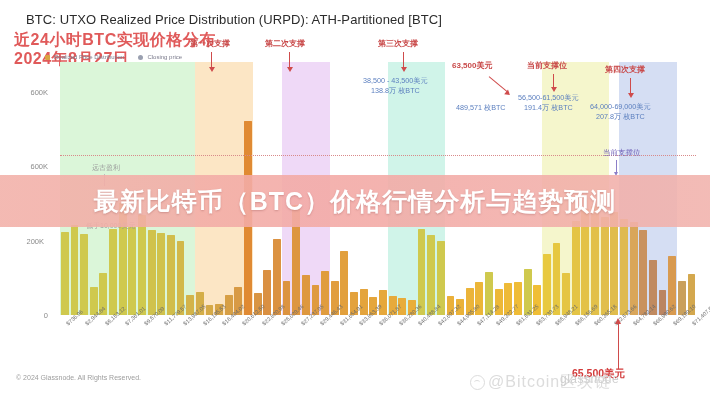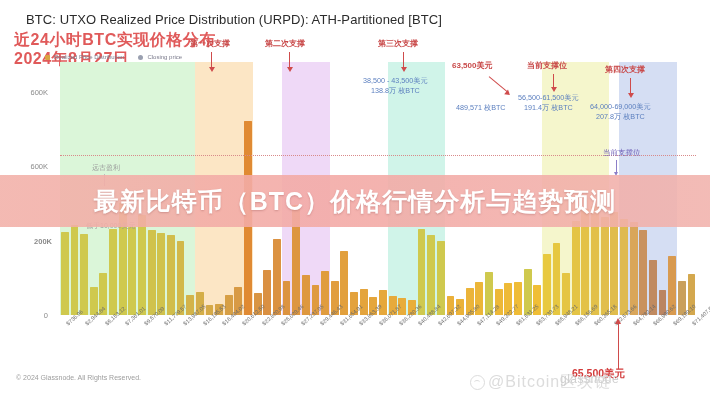--- a/index.html
+++ b/index.html
@@ -132,21 +132,21 @@
       <span>Realized Price Distribution</span>
     </div>
     <div class="legend-item">
       <span class="legend-swatch"></span>
       <span>Closing price</span>
     </div>
   </div>
 
   <div id="yaxis">
       <div class="ylab" style="left: 8px; top: 311px;">0</div>
-      <div class="ylab" style="left: 12px; top: 236.588px; font-weight: bold;">200K</div>
+      <div class="ylab" style="left: 4px; top: 236.588px;">200K</div>
       <div class="ylab" style="left: 8px; top: 162.176px;">600K</div>
       <div class="ylab" style="left: 8px; top: 87.7647px;">600K</div>
     </div>
 
   <div class="plot">
     <div id="bands">
         <div class="band" style="left: 0px; width: 134.909px; background: rgba(190, 238, 185, 0.55);"></div>
         <div class="band" style="left: 134.909px; width: 57.8182px; background: rgba(250, 210, 150, 0.55);"></div>
         <div class="band" style="left: 221.636px; width: 48.1818px; background: rgba(225, 185, 240, 0.55);"></div>
         <div class="band" style="left: 327.636px; width: 57.8182px; background: rgba(170, 235, 215, 0.55);"></div>

